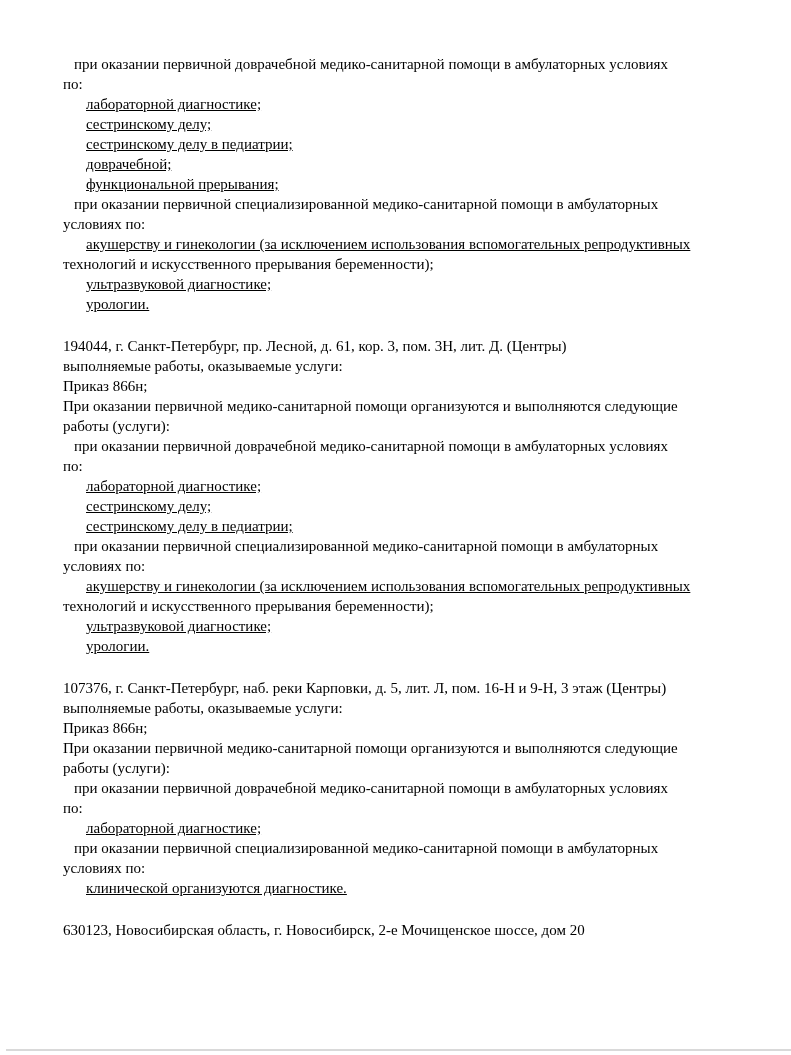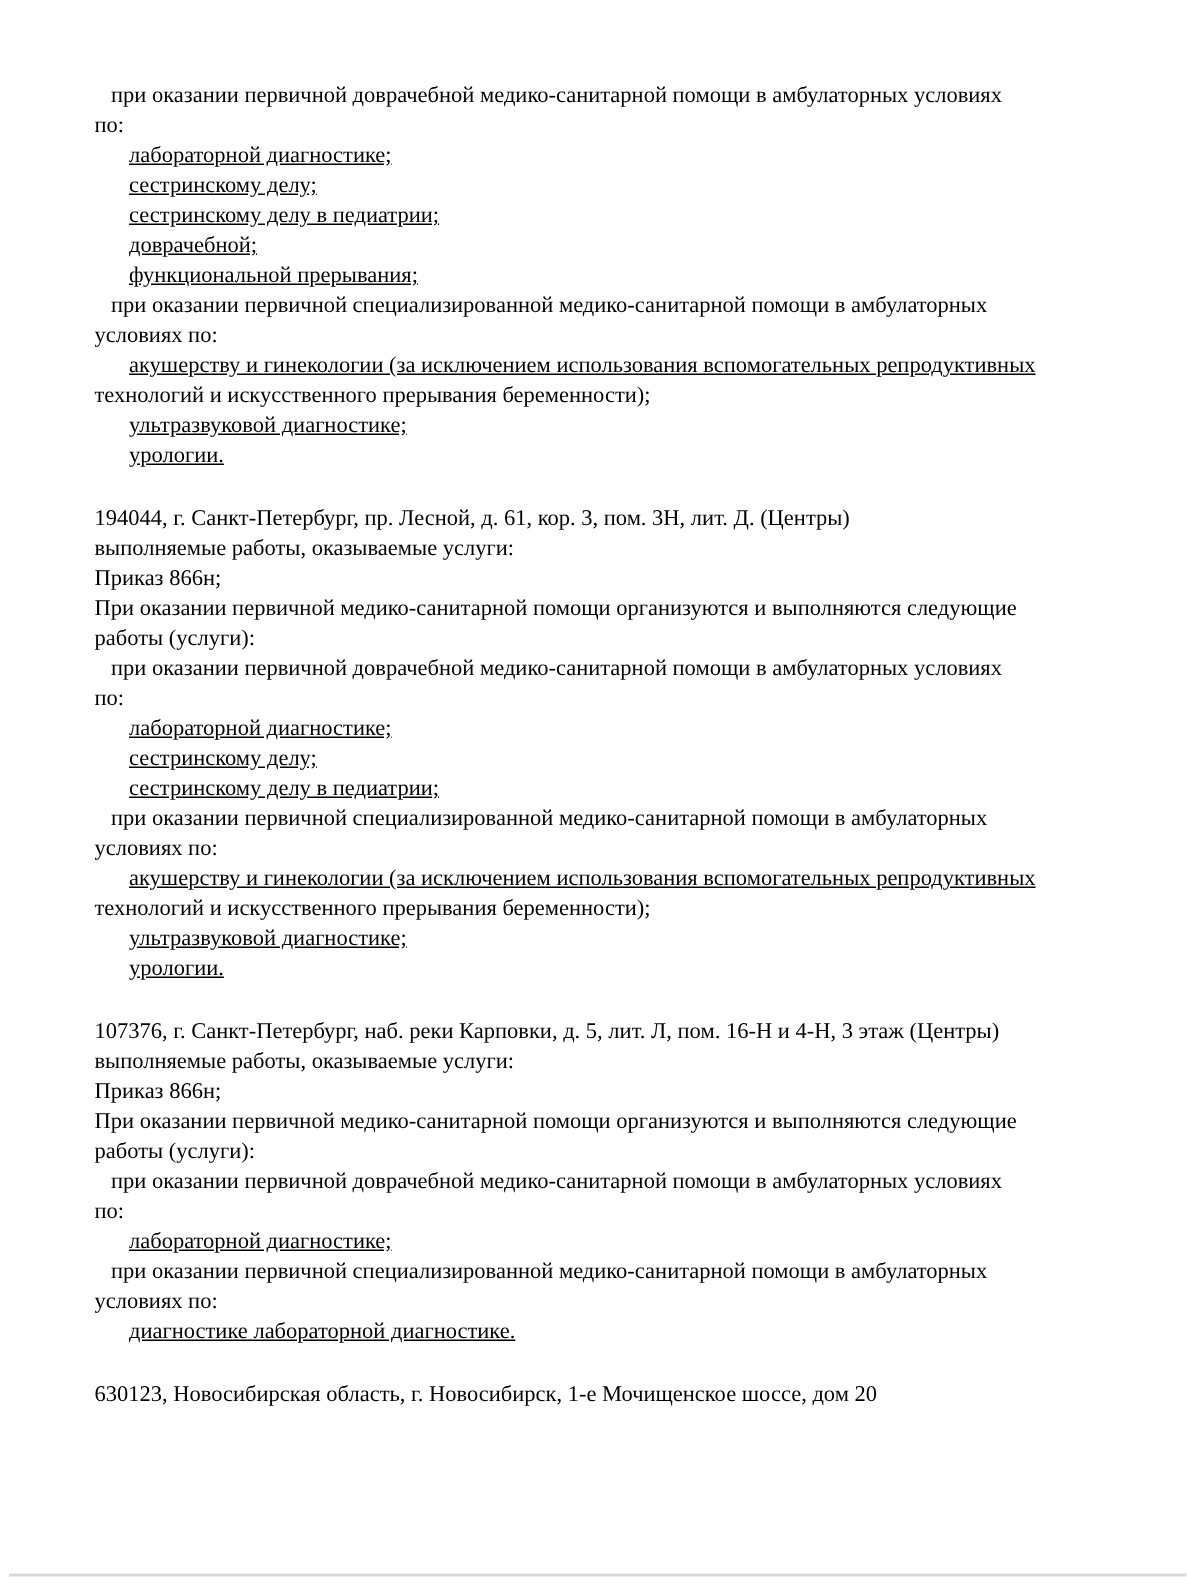--- a/index.html
+++ b/index.html
@@ -73,30 +73,30 @@
       <div class="line i2">сестринскому делу;</div>
       <div class="line i2">сестринскому делу в педиатрии;</div>
       <div class="line i1">при оказании первичной специализированной медико-санитарной помощи в амбулаторных</div>
       <div class="line i0">условиях по:</div>
       <div class="line i2">акушерству и гинекологии (за исключением использования вспомогательных репродуктивных</div>
       <div class="line i0">технологий и искусственного прерывания беременности);</div>
       <div class="line i2">ультразвуковой диагностике;</div>
       <div class="line i2">урологии.</div>
     </div>
     <div class="block">
-      <div class="line i0">107376, г. Санкт-Петербург, наб. реки Карповки, д. 5, лит. Л, пом. 16-Н и 4-Н, 3 этаж (Центры)</div>
+      <div class="line i0">107376, г. Санкт-Петербург, наб. реки Карповки, д. 5, лит. Л, пом. 16-Н и 9-Н, 3 этаж (Центры)</div>
       <div class="line i0">выполняемые работы, оказываемые услуги:</div>
       <div class="line i0">Приказ 866н;</div>
       <div class="line i0">При оказании первичной медико-санитарной помощи организуются и выполняются следующие</div>
       <div class="line i0">работы (услуги):</div>
       <div class="line i1">при оказании первичной доврачебной медико-санитарной помощи в амбулаторных условиях</div>
       <div class="line i0">по:</div>
       <div class="line i2">лабораторной диагностике;</div>
       <div class="line i1">при оказании первичной специализированной медико-санитарной помощи в амбулаторных</div>
       <div class="line i0">условиях по:</div>
-      <div class="line i2">диагностике лабораторной диагностике.</div>
+      <div class="line i2">клинической организуются диагностике.</div>
     </div>
     <div class="block">
-      <div class="line i0">630123, Новосибирская область, г. Новосибирск, 1-е Мочищенское шоссе, дом 20</div>
+      <div class="line i0">630123, Новосибирская область, г. Новосибирск, 2-е Мочищенское шоссе, дом 20</div>
     </div>
   </div>
 
 <div class="page-divider" style="background: rgb(217, 217, 217);"></div>
 
 </body></html>

